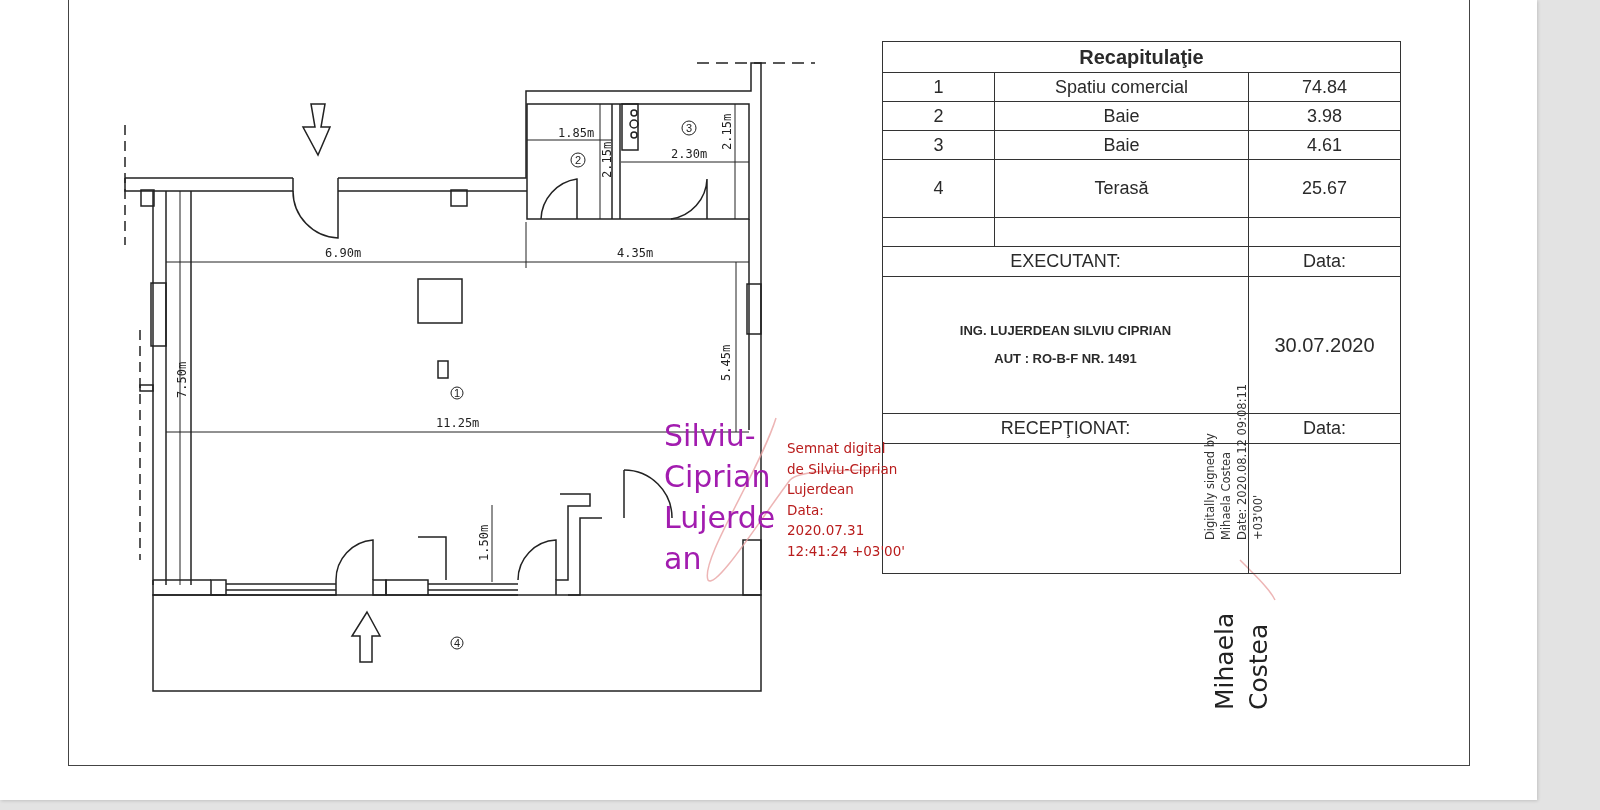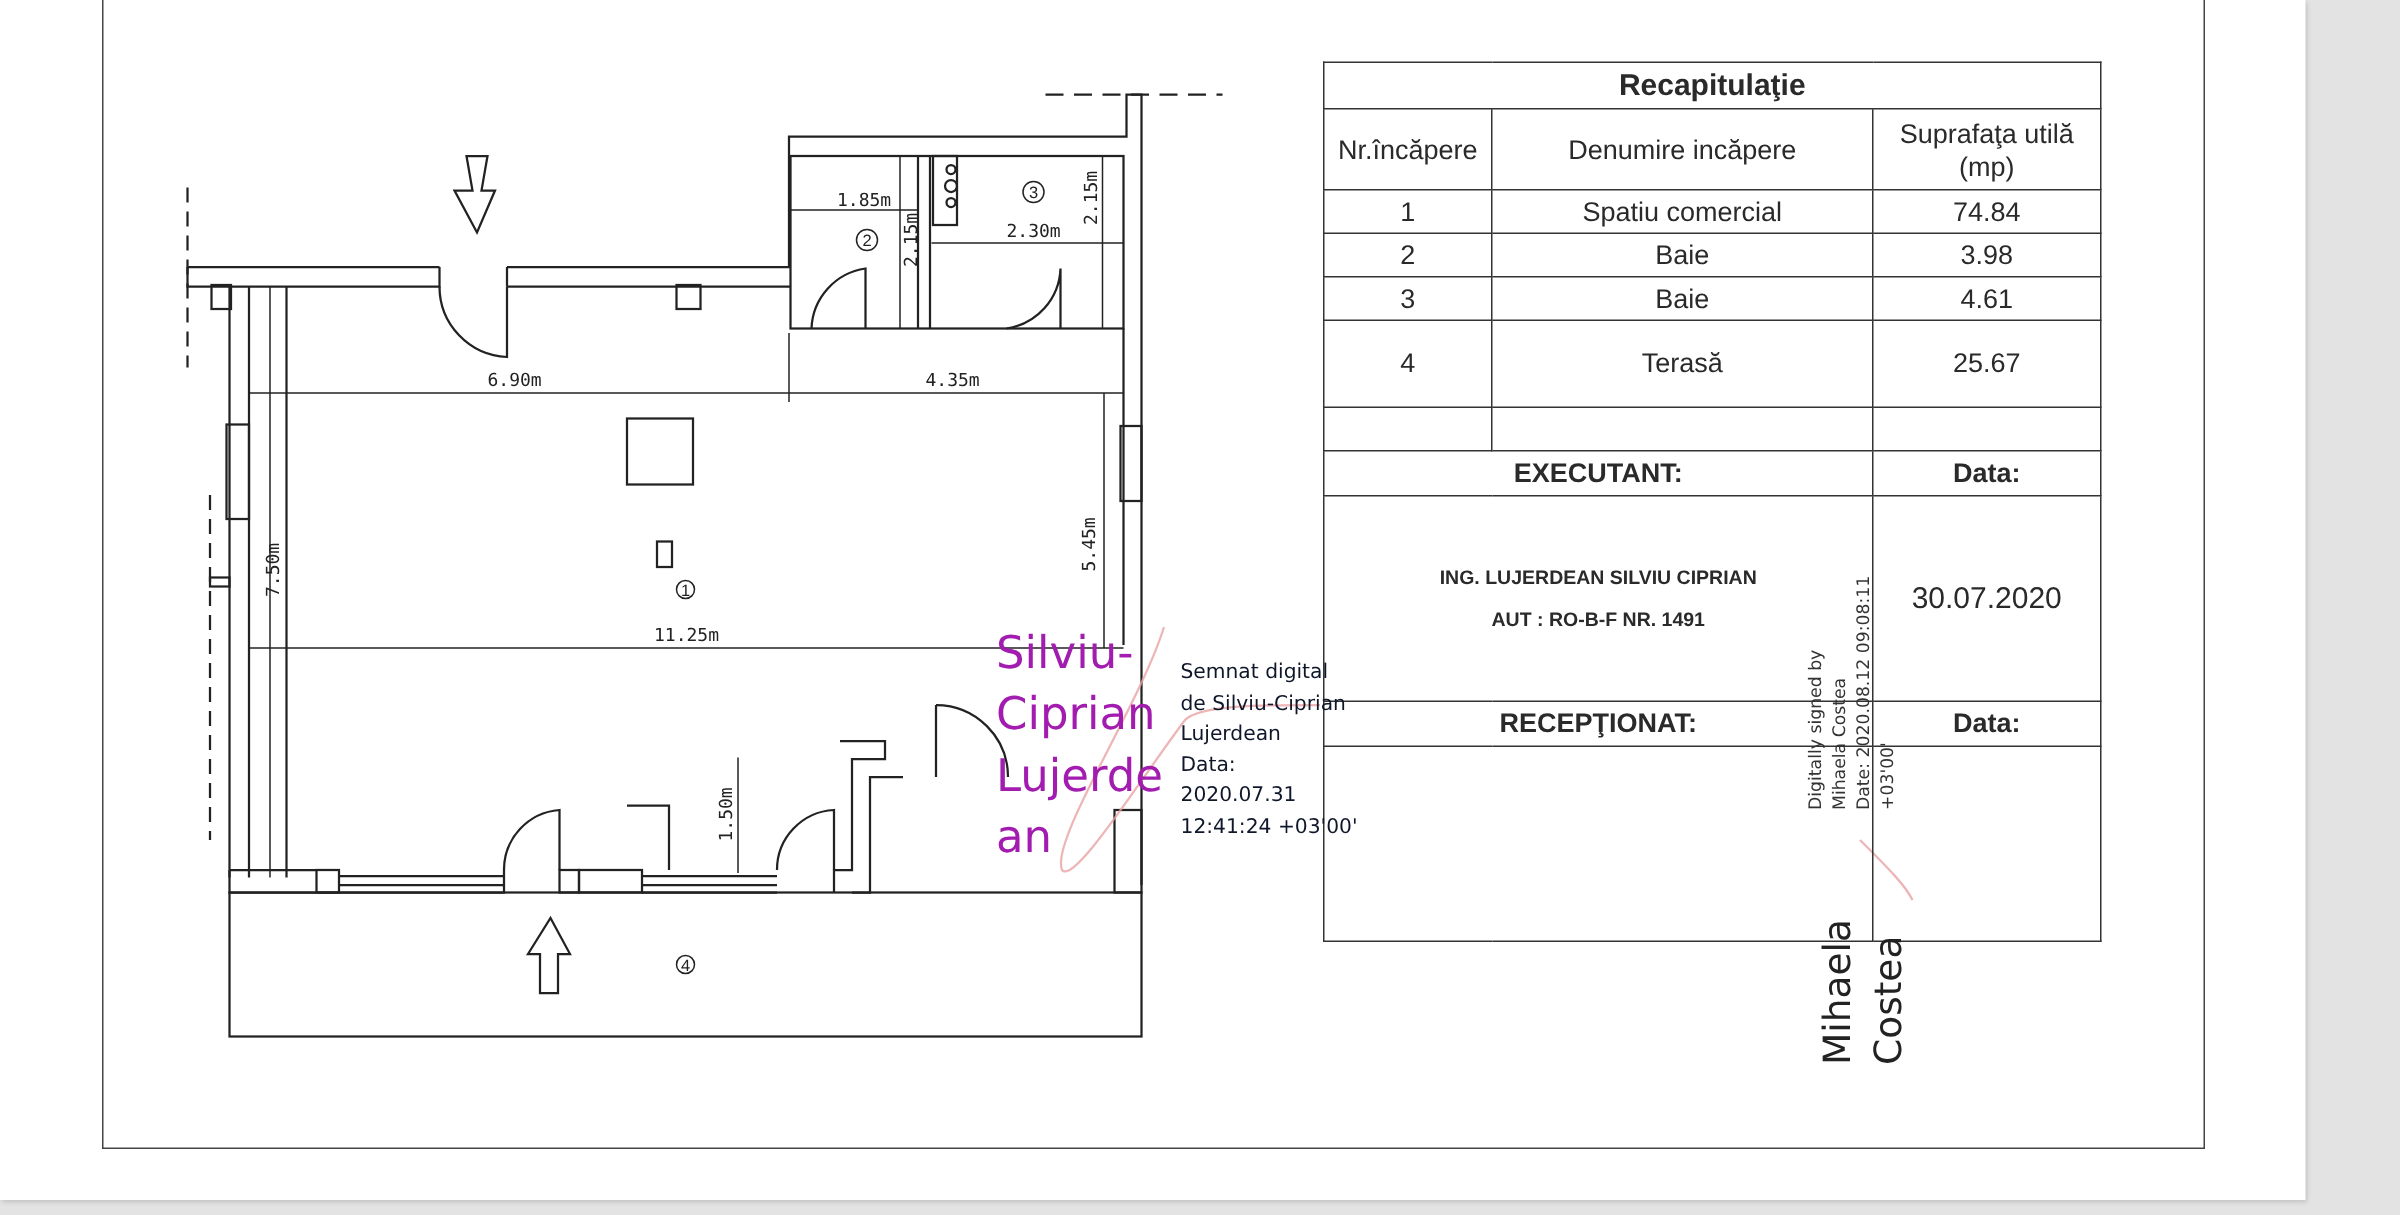--- a/index.html
+++ b/index.html
@@ -14,27 +14,27 @@
 
   table.recap { position:absolute; left:866px; top:41px; width:518px; border-collapse:collapse; table-layout:fixed;margin-left:16px; }
   table.recap td { border:1.5px solid #333; text-align:center; font-size:18px; padding:0; color:#2a2a2a; }
   table.recap .title { font-weight:bold; font-size:20px; height:30px; }
   table.recap .hdr { height:54px; line-height:22px; font-size:18px; }
   table.recap .row { height:29px; }
   table.recap .sum { font-weight:bold; text-align:right; padding-right:4px; }
   table.recap .sumv { font-weight:bold; }
   table.recap .terasa { height:58px; }
   table.recap .empty { height:29px; }
-  table.recap .lbl { font-weight:bold; height:29px; }
+  table.recap .lbl { font-weight:normal; height:29px; }
   table.recap .exec { height:136px; font-size:13px; line-height:28px;font-weight:bold; }
   table.recap .datev { font-size:20px; }
   table.recap .recep { height:130px; }
 
   .sig1-big { position:absolute; left:664px; top:415px; font-family:"DejaVu Sans", sans-serif; font-size:30px; line-height:41px; color:#a21caf; width:120px; }
-  .sig1-small { position:absolute; left:787px; top:438px; font-family:"DejaVu Sans", sans-serif; font-size:13.5px; line-height:20.5px; color:#0f172a; width:130px; }
+  .sig1-small { position:absolute; left:787px; top:438px; font-family:"DejaVu Sans", sans-serif; font-size:13.5px; line-height:20.5px; color:#b91c1c; width:130px; }
   .sig2-rot { position:absolute; left:1202px; top:540px; transform-origin:0 0; transform:rotate(-90deg); font-family:"DejaVu Sans", sans-serif; font-size:11.5px; line-height:16px; color:#333; white-space:nowrap; }
   .sig2-big { position:absolute; left:1208px; top:710px; transform-origin:0 0; transform:rotate(-90deg); font-family:"DejaVu Sans", sans-serif; font-size:25px; line-height:34px; color:#222; white-space:nowrap; }
 </style>
 </head>
 <body>
 
 <div class="page">
   <div class="frame"></div>
 
   <svg class="plan" width="1537" height="800" xmlns="http://www.w3.org/2000/svg">
@@ -148,25 +148,20 @@
   <table class="recap">
     <colgroup>
         <col style="width:112px">
         <col style="width:254px">
         <col style="width:152px">
       </colgroup>
     <tbody>
         <tr>
           <td colspan="3" class="title">Recapitulaţie</td>
         </tr>
-    <tr class="hdr">
-      <td>Nr.încăpere</td>
-      <td>Denumire incăpere</td>
-      <td>Suprafaţa utilă (mp)</td>
-    </tr>
     <tr class="row">
       <td>1</td>
       <td>Spatiu comercial</td>
       <td>74.84</td>
     </tr>
     <tr class="row">
       <td>2</td>
       <td>Baie</td>
       <td>3.98</td>
     </tr>

